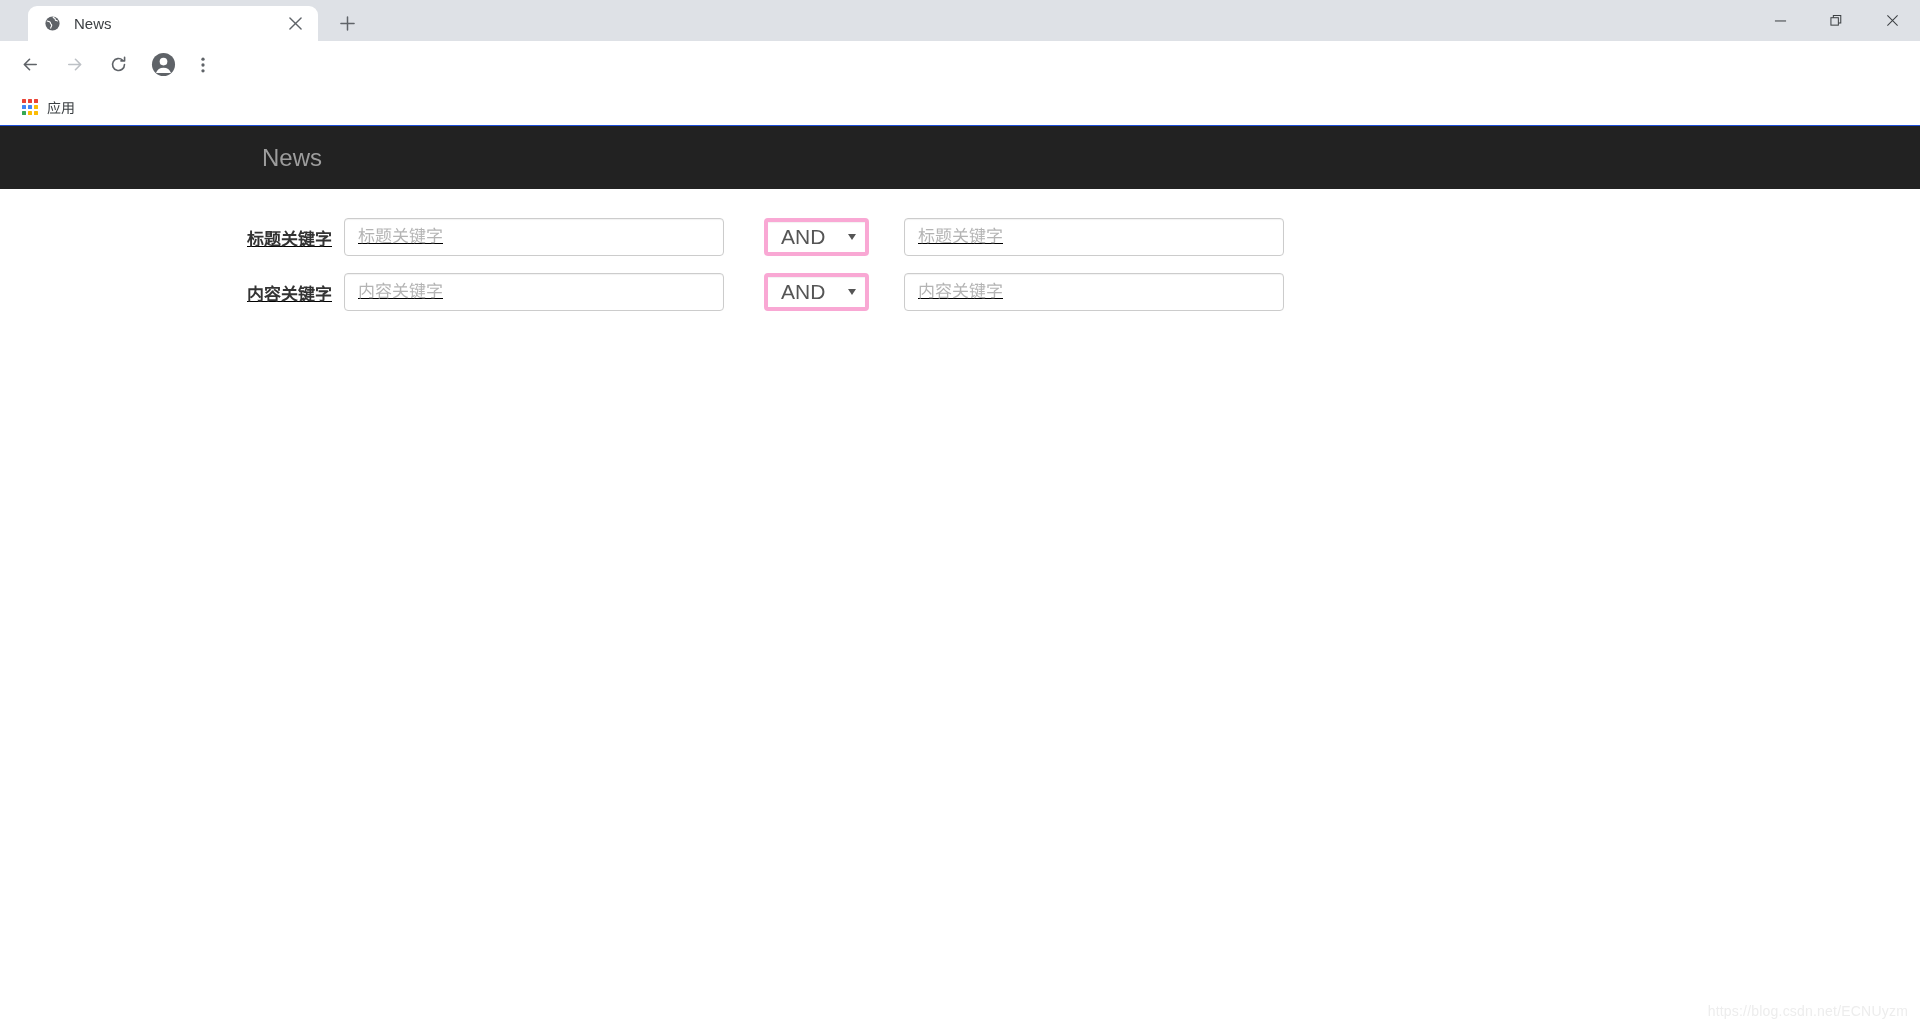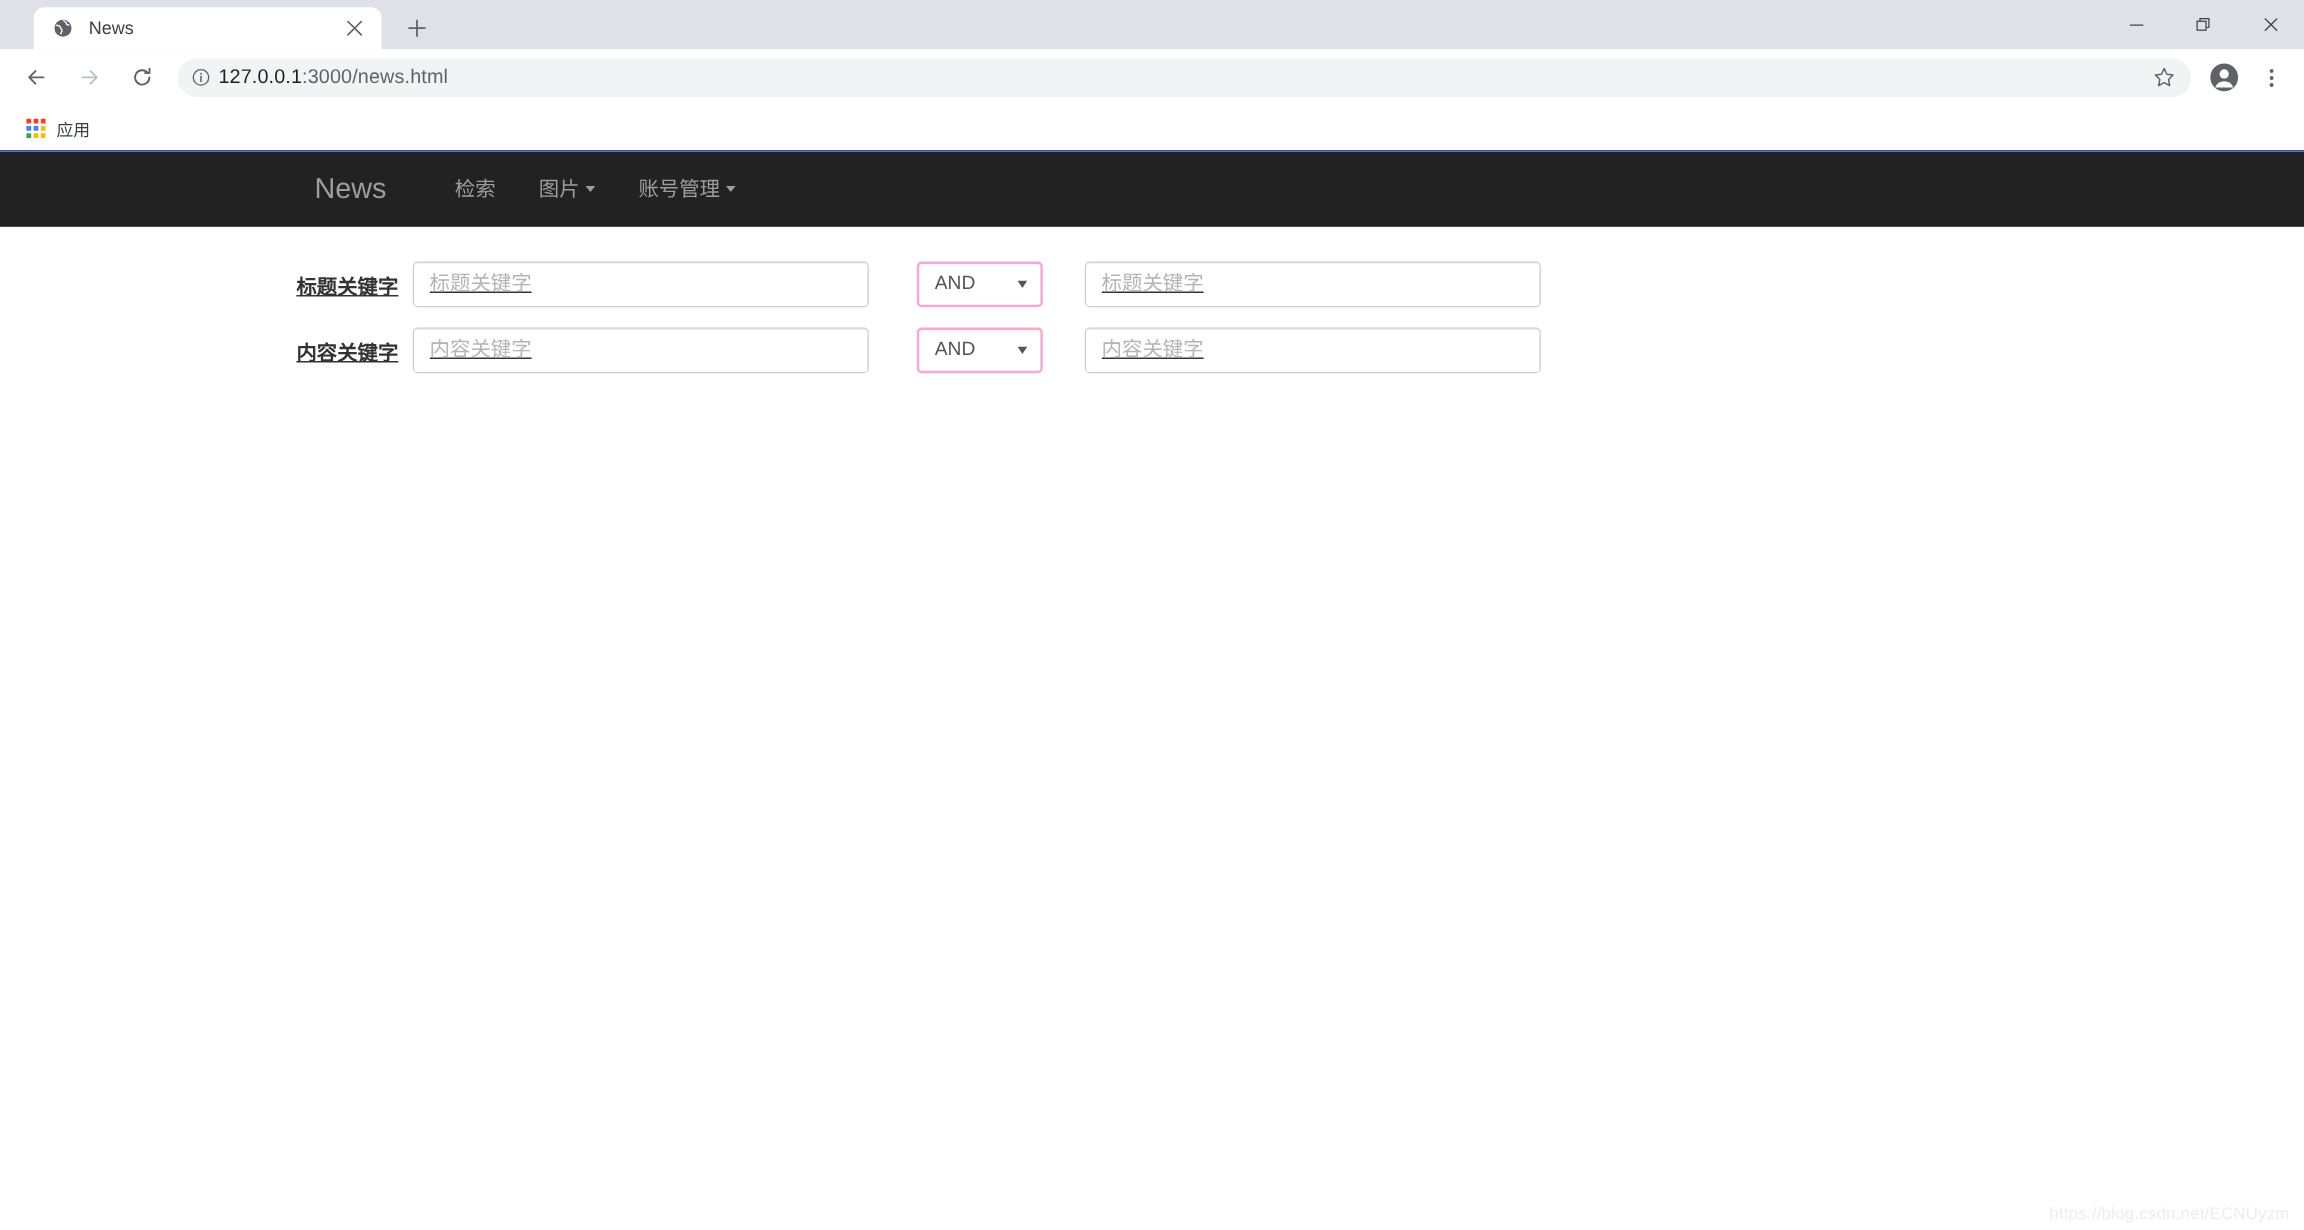--- a/index.html
+++ b/index.html
@@ -302,24 +302,24 @@
 
   .sel-wrap {
     position: relative;
     width: 105px;
     height: 38px;
     flex: none;
   }
   .sel-input {
     width: 105px;
     height: 38px;
-    border: 2px solid #f9a8d4;
+    border: 4px solid #f9a8d4;
     border-radius: 4px;
     background: #ffffff;
-    font-size: 16px;
+    font-size: 21px;
     color: #555555;
     padding: 0 26px 0 13px;
     font-family: inherit;
     appearance: none;
     -webkit-appearance: none;
     outline: none;
     cursor: pointer;
     box-shadow: inset 0 1px 1px rgba(0,0,0,0.055);
   }
   .sel-arrow {
@@ -425,35 +425,20 @@
         <path d="M4 10 H16 M11 4.5 L16.5 10 L11 15.5" fill="none" stroke="currentColor" stroke-width="1.7" stroke-linecap="round" stroke-linejoin="round"></path>
       </svg>
     </div>
     <div class="nav-btn">
       <svg width="19" height="19" viewBox="0 0 20 20">
         <path d="M16.3 10a6.3 6.3 0 1 1-1.9-4.5" fill="none" stroke="currentColor" stroke-width="1.7" stroke-linecap="round"></path>
         <path d="M16.4 2.4 V6.2 H12.6" fill="none" stroke="currentColor" stroke-width="1.7" stroke-linecap="round" stroke-linejoin="round"></path>
       </svg>
     </div>
 
-    <div class="omnibox">
-      <span class="omni-info">
-        <svg width="17" height="17" viewBox="0 0 20 20">
-          <circle cx="10" cy="10" r="7.6" fill="none" stroke="currentColor" stroke-width="1.3"></circle>
-          <path d="M10 9 V14" stroke="currentColor" stroke-width="1.5" stroke-linecap="round"></path>
-          <circle cx="10" cy="6.3" r="0.95" fill="currentColor"></circle>
-        </svg>
-      </span>
-      <span class="omni-url"><span class="host">127.0.0.1</span><span>:3000/news.html</span></span>
-      <span class="omni-star">
-        <svg width="19" height="19" viewBox="0 0 20 20">
-          <path d="M10 2.2 L12.35 7.2 L17.7 7.95 L13.85 11.8 L14.8 17.2 L10 14.65 L5.2 17.2 L6.15 11.8 L2.3 7.95 L7.65 7.2 Z" fill="none" stroke="currentColor" stroke-width="1.3" stroke-linejoin="round"></path>
-        </svg>
-      </span>
-    </div>
 
     <div class="tb-right">
       <div class="avatar-btn">
         <svg width="25" height="25" viewBox="0 0 26 26">
           <circle cx="13" cy="13" r="12" fill="#5f6368"></circle>
           <circle cx="13" cy="10" r="4" fill="#ffffff"></circle>
           <path d="M5.2 21.8 a8.3 8.3 0 0 1 15.6 0 Z" fill="#ffffff"></path>
         </svg>
       </div>
       <div class="menu-btn">
@@ -480,39 +465,20 @@
           <i style="background:#fbbc05"></i>
       </span>
       <span class="bm-label">应用</span>
     </div>
   </div>
 
   <div class="viewport">
 
     <div class="navbar">
       <a class="brand">News</a>
-      <ul class="nav-links">
-        <li>
-          <a class="nav-link">
-              <span>检索</span>
-            </a>
-        </li>
-        <li>
-          <a class="nav-link">
-              <span>图片</span>
-              <span class="caret"></span>
-            </a>
-        </li>
-        <li>
-          <a class="nav-link">
-              <span>账号管理</span>
-              <span class="caret"></span>
-            </a>
-        </li>
-      </ul>
     </div>
 
     <div class="form-area">
 
       <div class="form-row">
         <label class="form-label">标题关键字</label>
         <input class="txt-input" type="text" placeholder="标题关键字" style="">
         <span class="gap-a"></span>
         <span class="sel-wrap">
           <input class="sel-input" type="text" readonly="" value="AND" style="">

